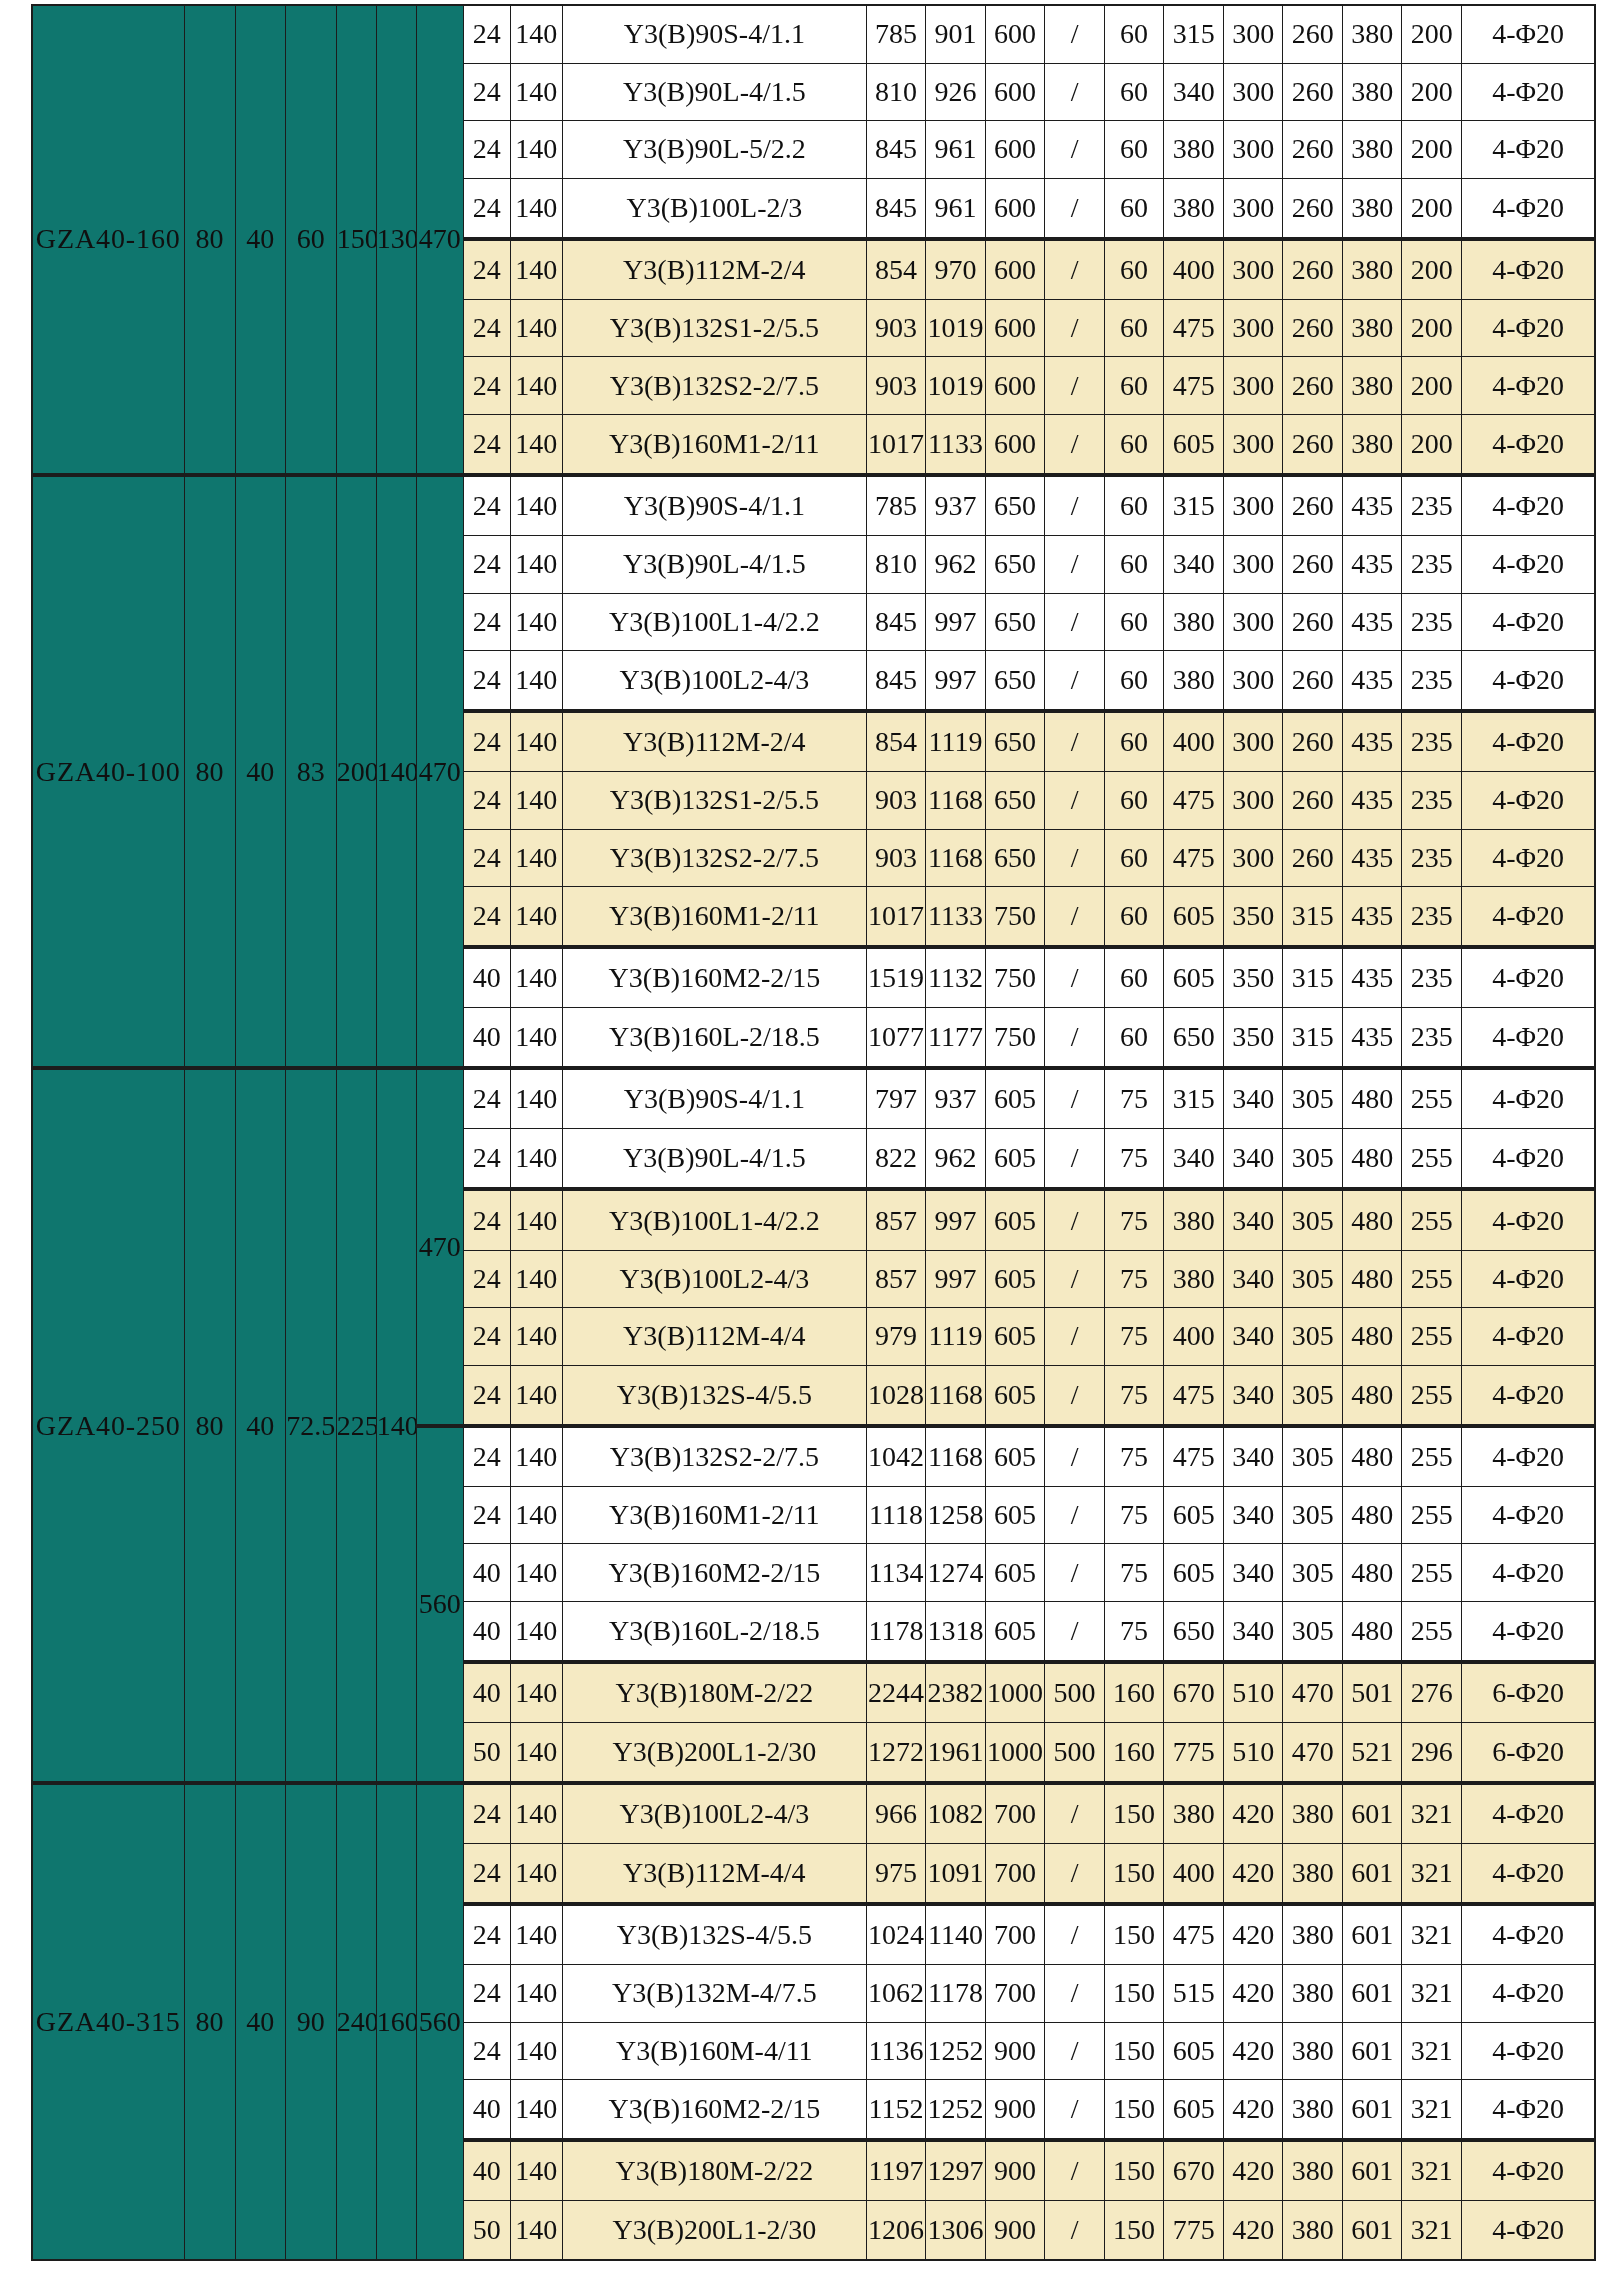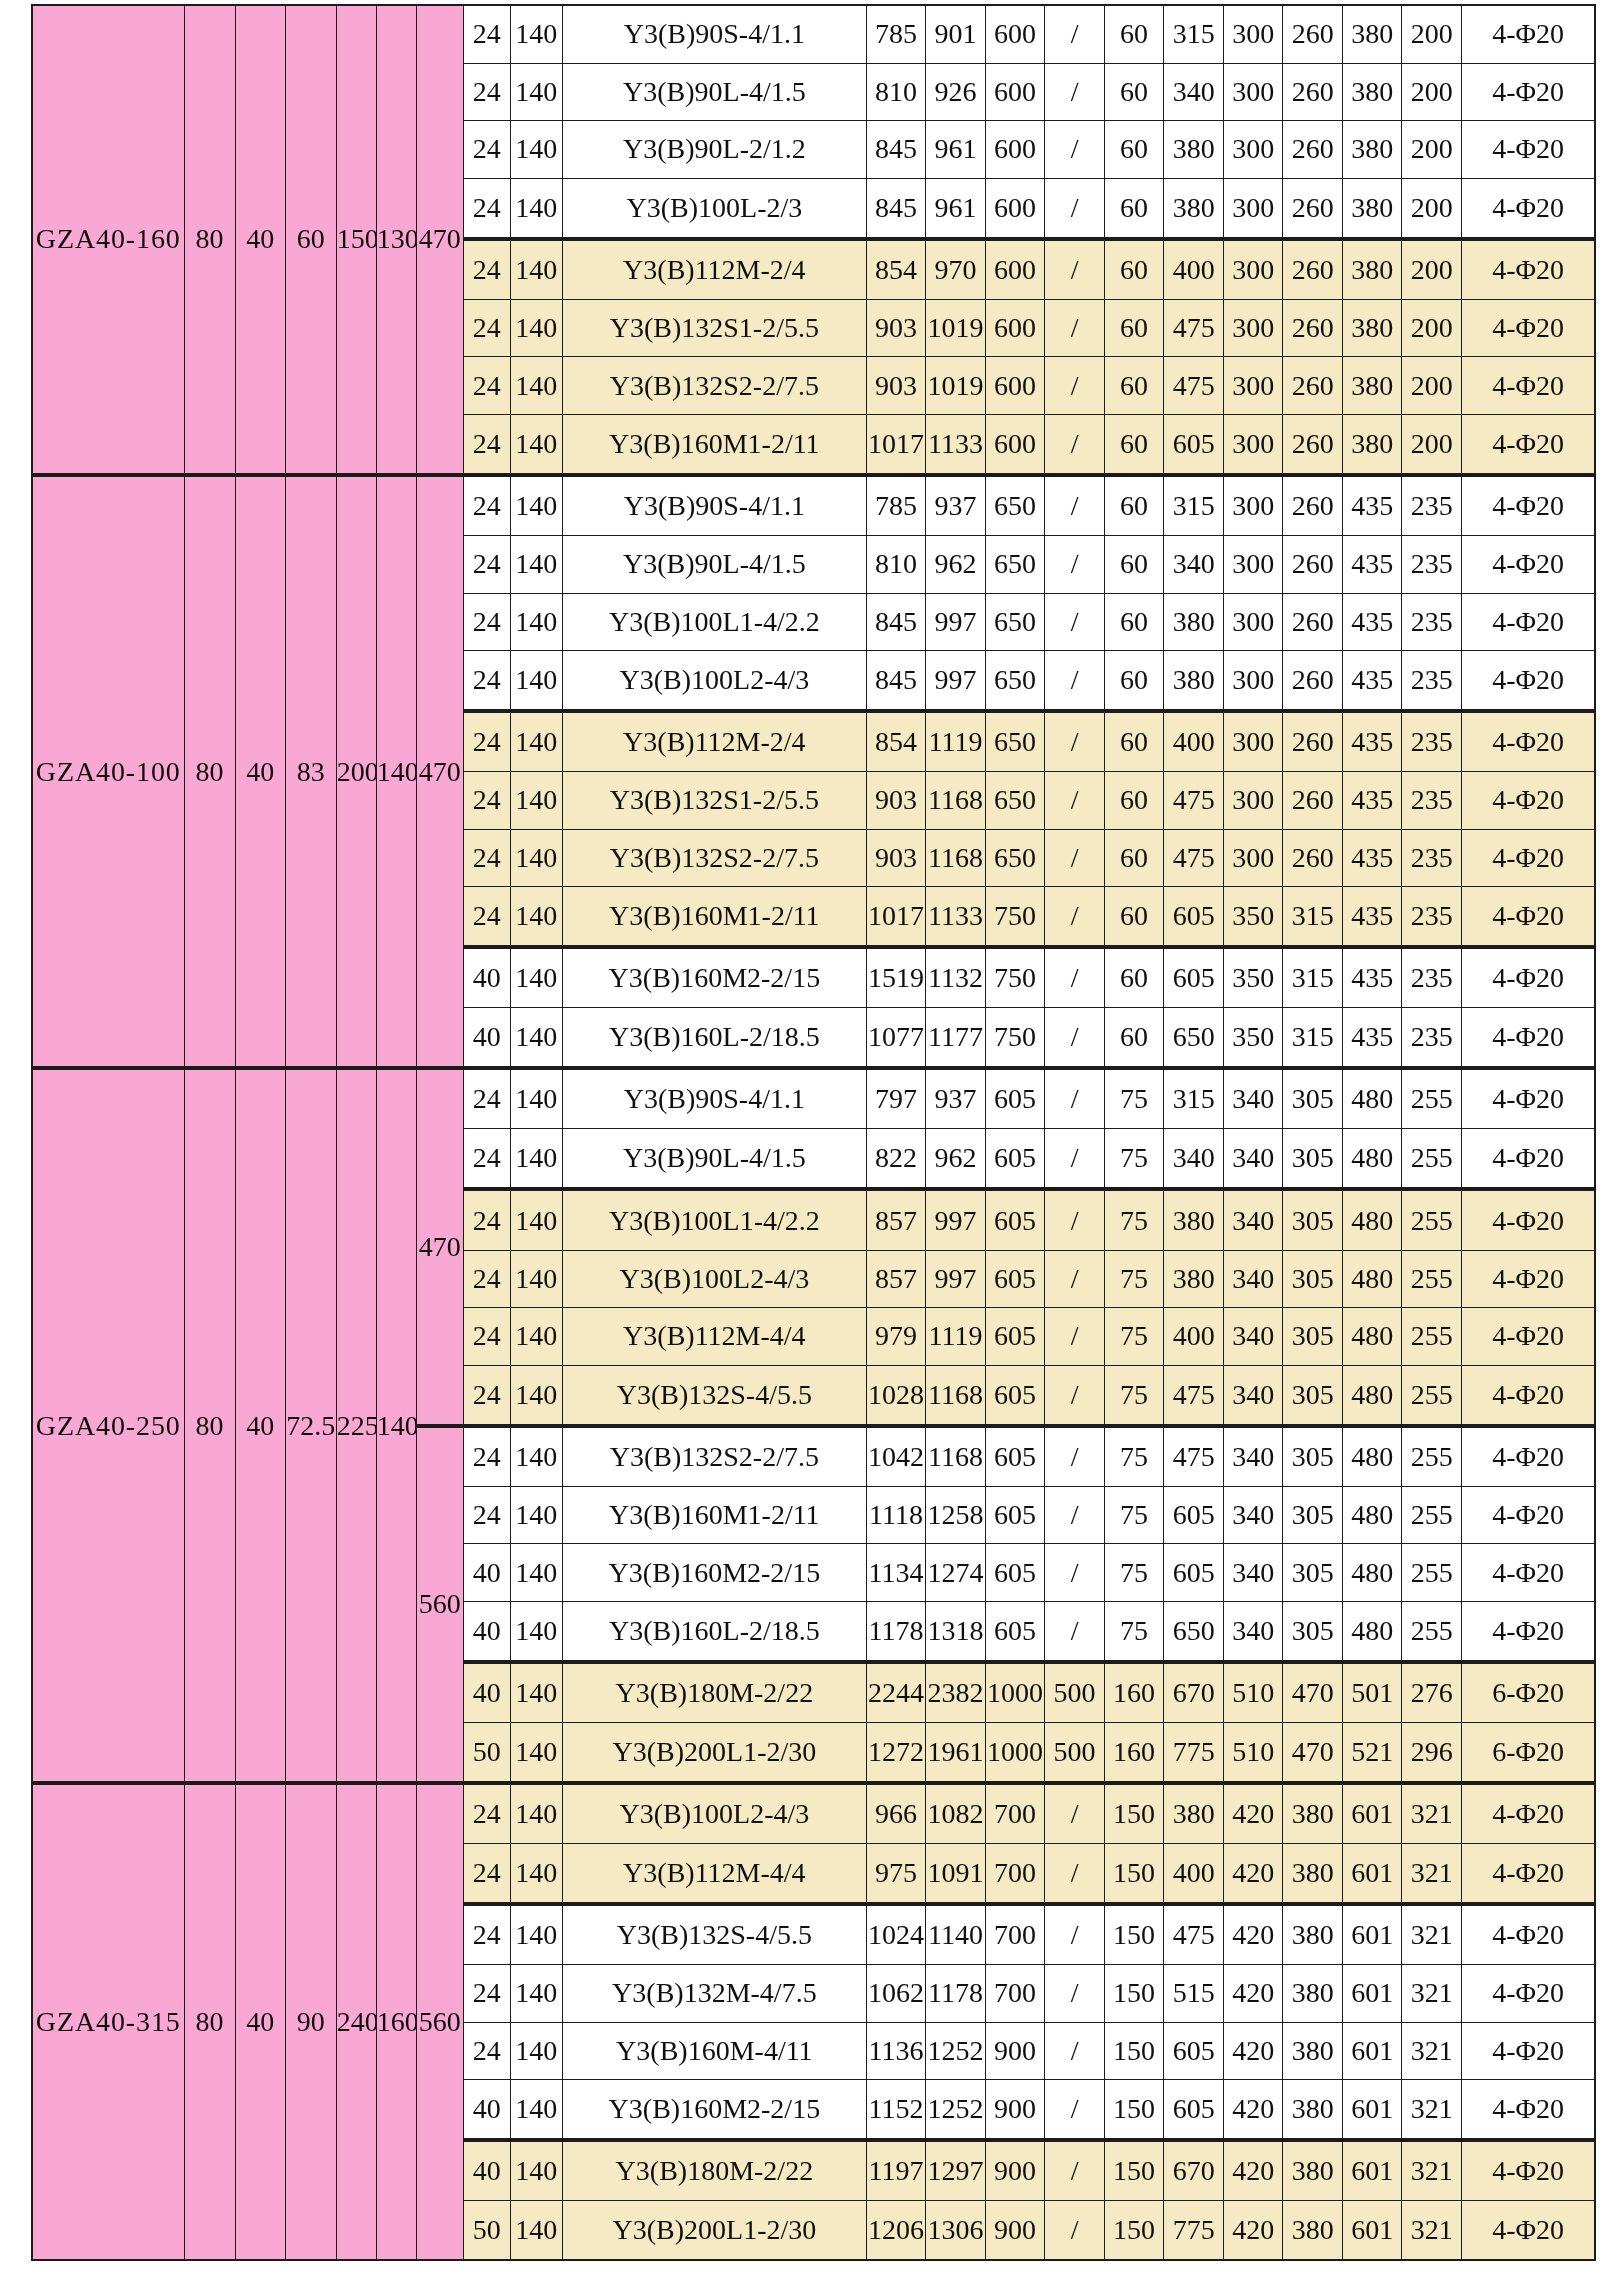--- a/index.html
+++ b/index.html
@@ -29,21 +29,21 @@
     vertical-align: middle;
     font-size: 28px;
     line-height: 1;
     white-space: nowrap;
     overflow: hidden;
     padding: 0;
     background: #ffffff;
   }
   table.spec tr.thick-top td { border-top-width: 4.5px; }
   table.spec tr.hl td.d { background: var(--hl, #f5eac3); }
-  table.spec td.left { background: #f9a8d4; }
+  table.spec td.left { background: #0f766e; }
   table.spec td.model { letter-spacing: 0.9px; }
 </style>
 </head>
 <body>
 
 <div class="page">
   <table class="spec">
     <colgroup>
       <col style="width:152px">
         <col style="width:51px">
@@ -103,21 +103,21 @@
           <td class="d">340</td>
           <td class="d">300</td>
           <td class="d">260</td>
           <td class="d">380</td>
           <td class="d">200</td>
           <td class="d">4-Φ20</td>
         </tr>
         <tr>
           <td class="d">24</td>
           <td class="d">140</td>
-          <td class="d">Y3(B)90L-2/1.2</td>
+          <td class="d">Y3(B)90L-5/2.2</td>
           <td class="d">845</td>
           <td class="d">961</td>
           <td class="d">600</td>
           <td class="d">/</td>
           <td class="d">60</td>
           <td class="d">380</td>
           <td class="d">300</td>
           <td class="d">260</td>
           <td class="d">380</td>
           <td class="d">200</td>

